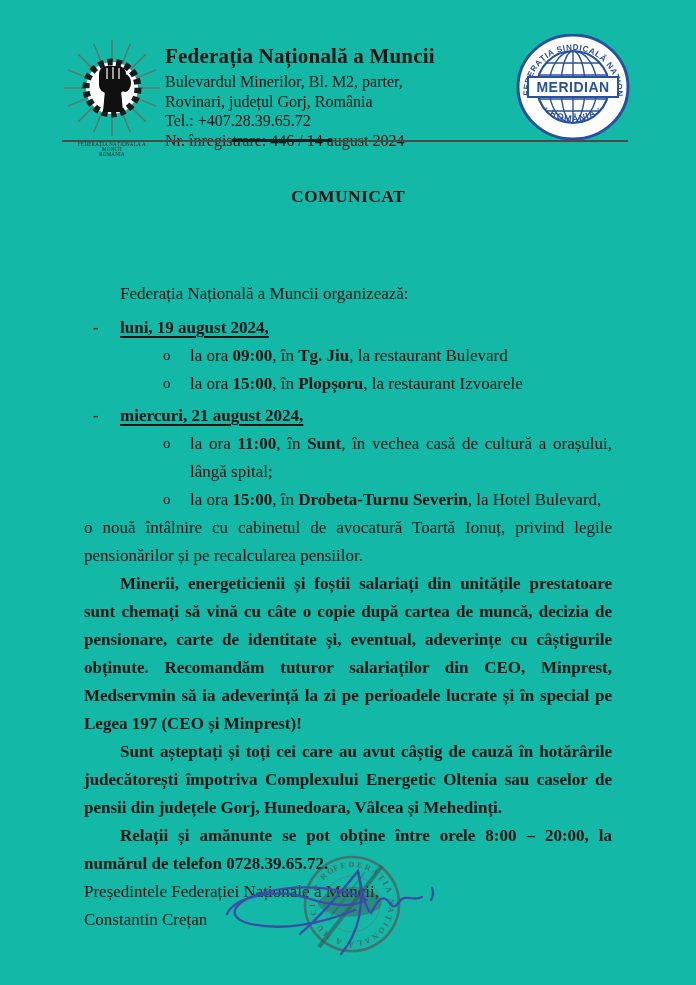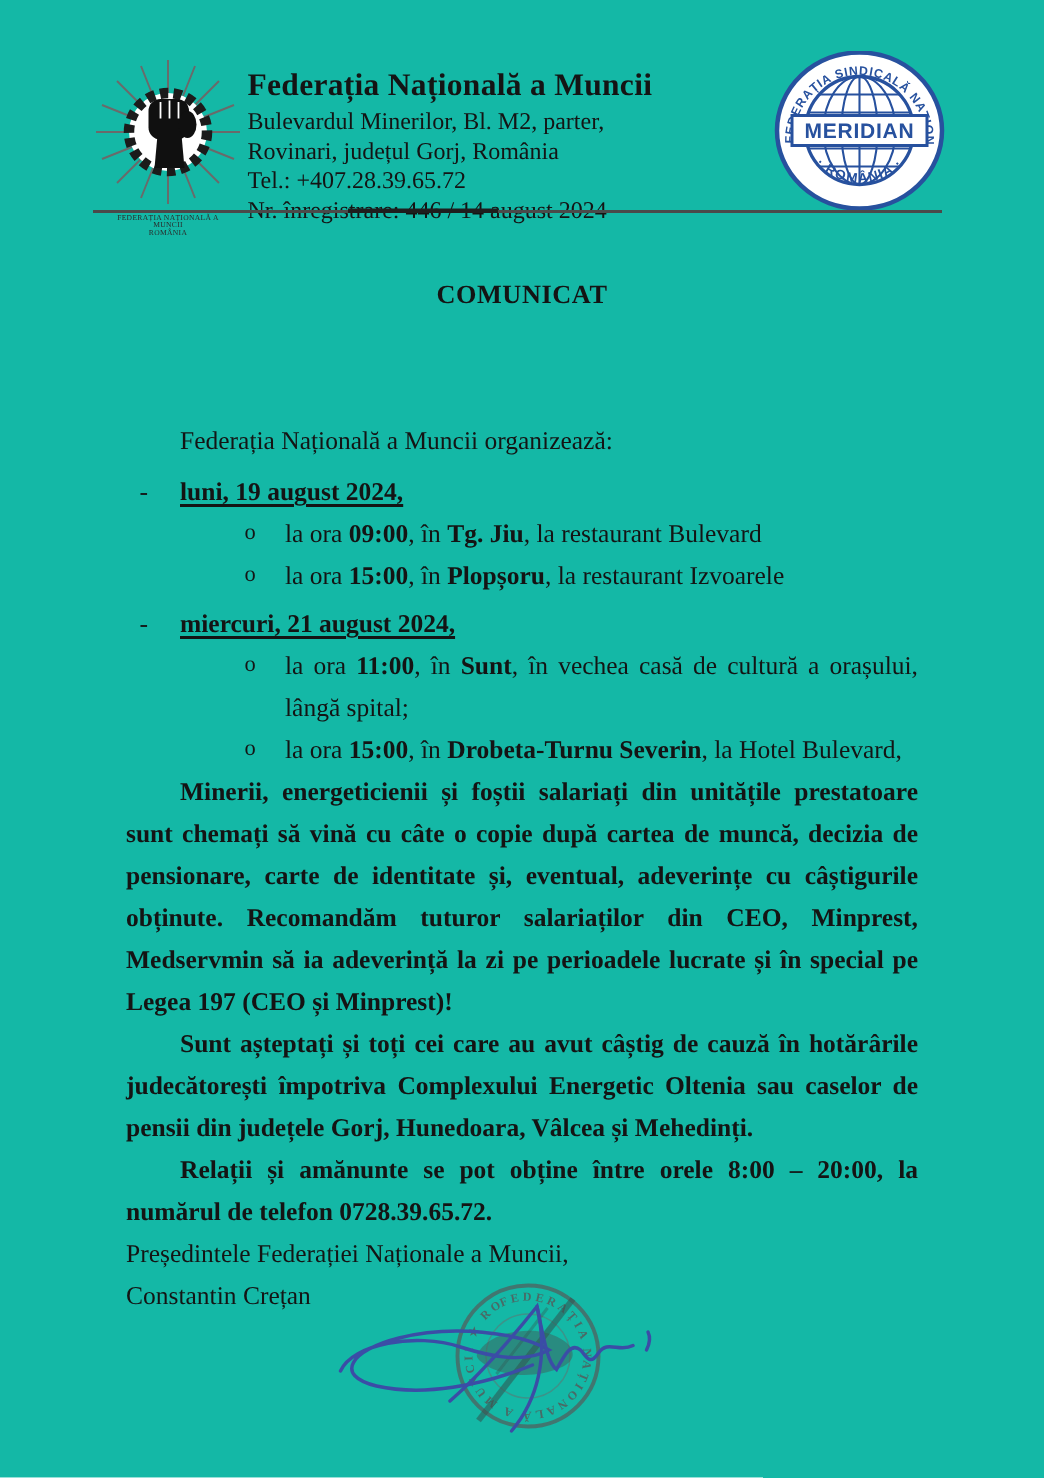--- a/index.html
+++ b/index.html
@@ -150,20 +150,21 @@
     <div class="event-item">
       <span class="marker">o</span>
       <span><span>la ora </span><b>11:00</b><span>, în </span><b>Sunt</b><span>, în vechea casă de cultură a orașului, lângă spital;</span></span>
     </div>
 
     <div class="event-item">
       <span class="marker">o</span>
       <span><span>la ora </span><b>15:00</b><span>, în </span><b>Drobeta-Turnu Severin</b><span>, la Hotel Bulevard,</span></span>
     </div>
 
+    <p class="para">o nouă întâlnire cu cabinetul de avocatură Toartă Ionuț, privind legile pensionărilor și pe recalcularea pensiilor.</p>
     <p class="para indented">Minerii, energeticienii și foștii salariați din unitățile prestatoare sunt chemați să vină cu câte o copie după cartea de muncă, decizia de pensionare, carte de identitate și, eventual, adeverințe cu câștigurile obținute. Recomandăm tuturor salariaților din CEO, Minprest, Medservmin să ia adeverință la zi pe perioadele lucrate și în special pe Legea 197 (CEO și Minprest)!</p>
     <p class="para indented">Sunt așteptați și toți cei care au avut câștig de cauză în hotărârile judecătorești împotriva Complexului Energetic Oltenia sau caselor de pensii din județele Gorj, Hunedoara, Vâlcea și Mehedinți.</p>
     <p class="para indented">Relații și amănunte se pot obține între orele 8:00 – 20:00, la numărul de telefon 0728.39.65.72.</p>
 
     <p class="sig-line">Președintele Federației Naționale a Muncii,</p>
     <p class="sig-line">Constantin Crețan</p>
   </div>
 
   <div class="stamp-area">
     <svg width="250" height="130" viewBox="0 0 250 130">

